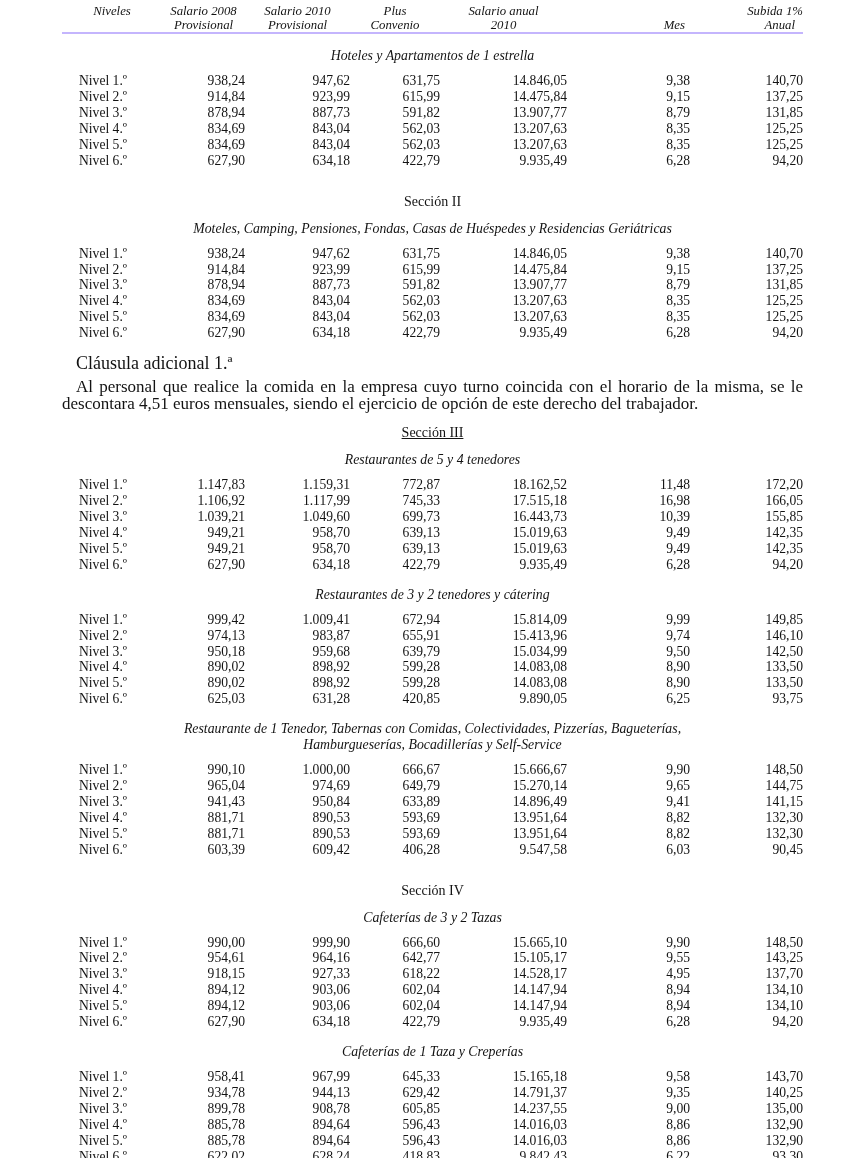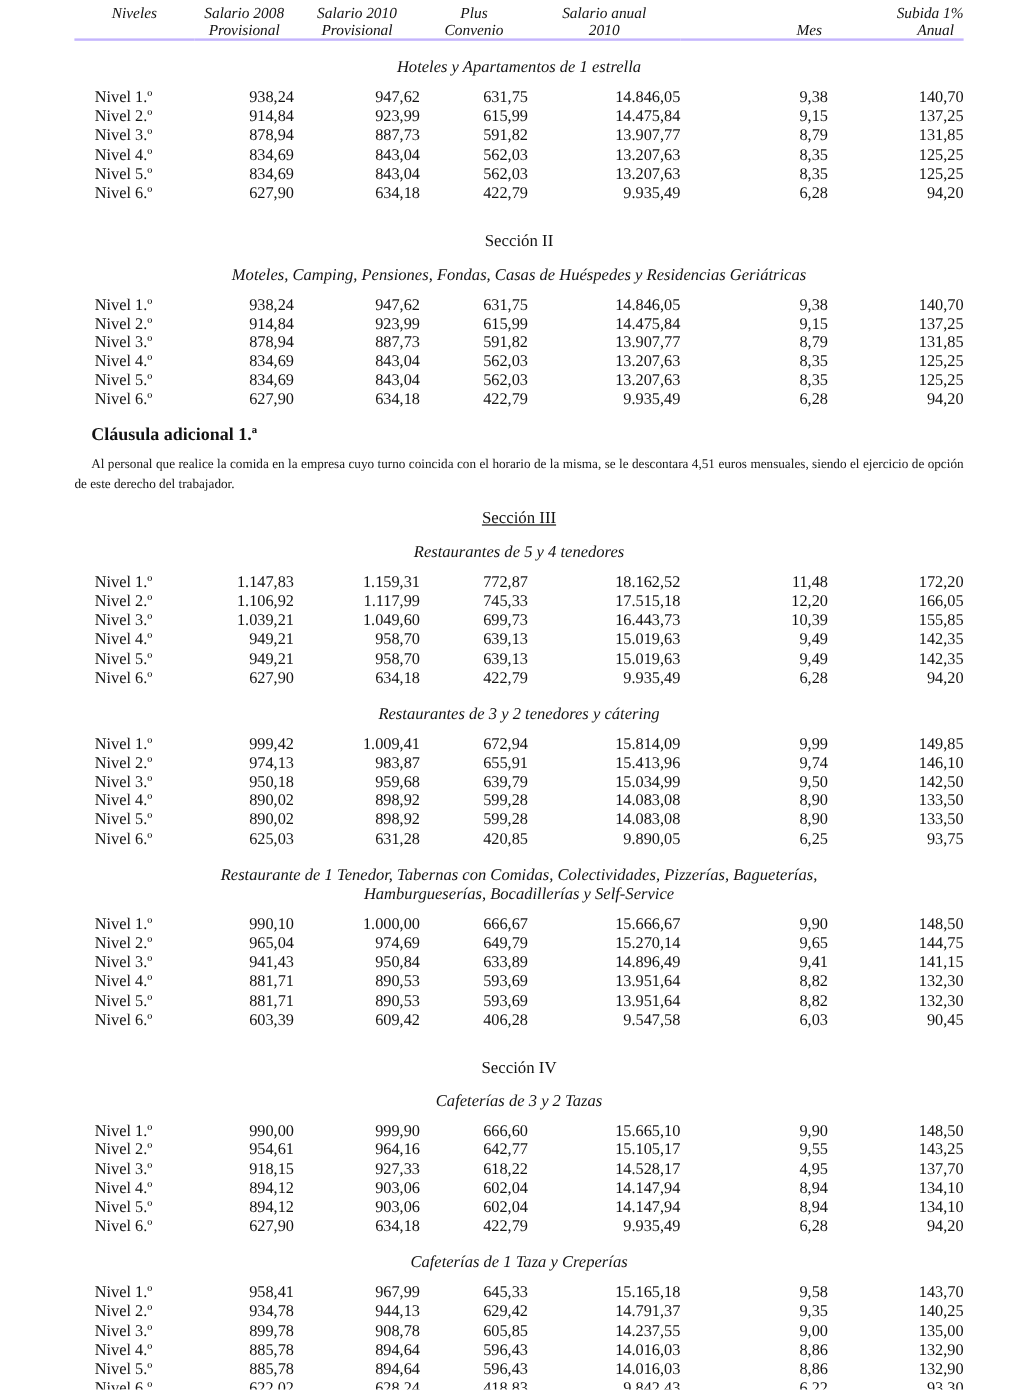--- a/index.html
+++ b/index.html
@@ -43,24 +43,24 @@
     text-align:center;
     font-style:italic;
     font-size:13.8px;
     line-height:16px;
     margin-top:12px;
     margin-bottom:9px;
   }
   .block.no-section > .table-title { margin-top:14px; }
 
   .clause { margin-top:14px; }
-  .clause-heading { font-size:15px; line-height:16px; text-indent:14px;font-weight:bold; }
+  .clause-heading { font-size:18px; line-height:16px; text-indent:14px; }
   .clause-text {
     margin:8px 0 0 0;
-    font-size:11px;
+    font-size:17px;
     line-height:16.6px;
     text-align:justify;
     text-indent:14px;
   }
   .clause + .block > .section-label { margin-top:13px;text-decoration:underline; }
 </style>
 </head>
 <body>
 
 <div class="content">
@@ -285,21 +285,21 @@
     <td class="num">11,48</td>
     <td class="num">172,20</td>
   </tr>
 
   <tr>
     <td class="lvl">Nivel 2.º</td>
     <td class="num">1.106,92</td>
     <td class="num">1.117,99</td>
     <td class="num">745,33</td>
     <td class="num">17.515,18</td>
-    <td class="num">12,20</td>
+    <td class="num">16,98</td>
     <td class="num">166,05</td>
   </tr>
 
   <tr>
     <td class="lvl">Nivel 3.º</td>
     <td class="num">1.039,21</td>
     <td class="num">1.049,60</td>
     <td class="num">699,73</td>
     <td class="num">16.443,73</td>
     <td class="num">10,39</td>

